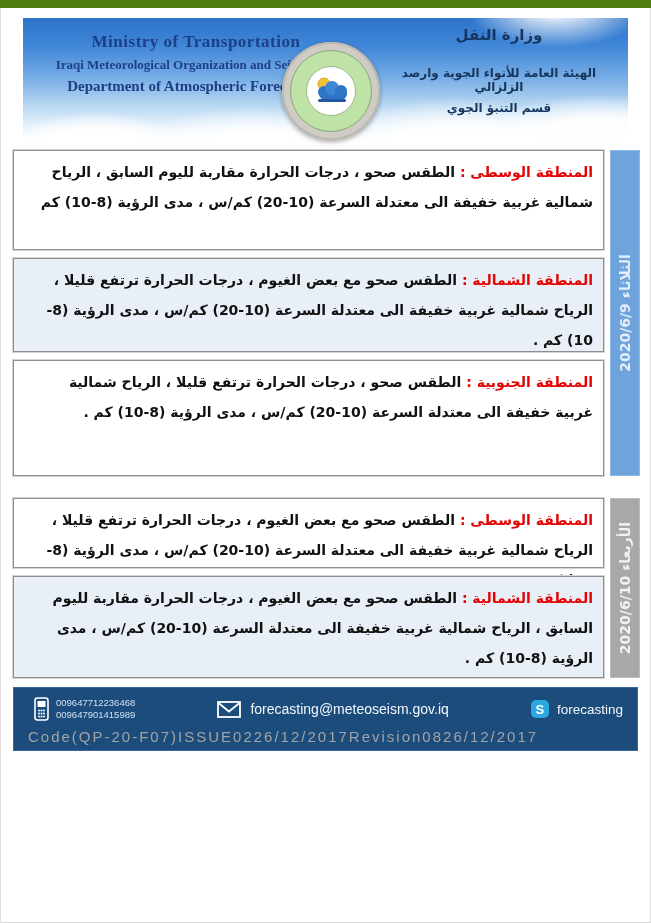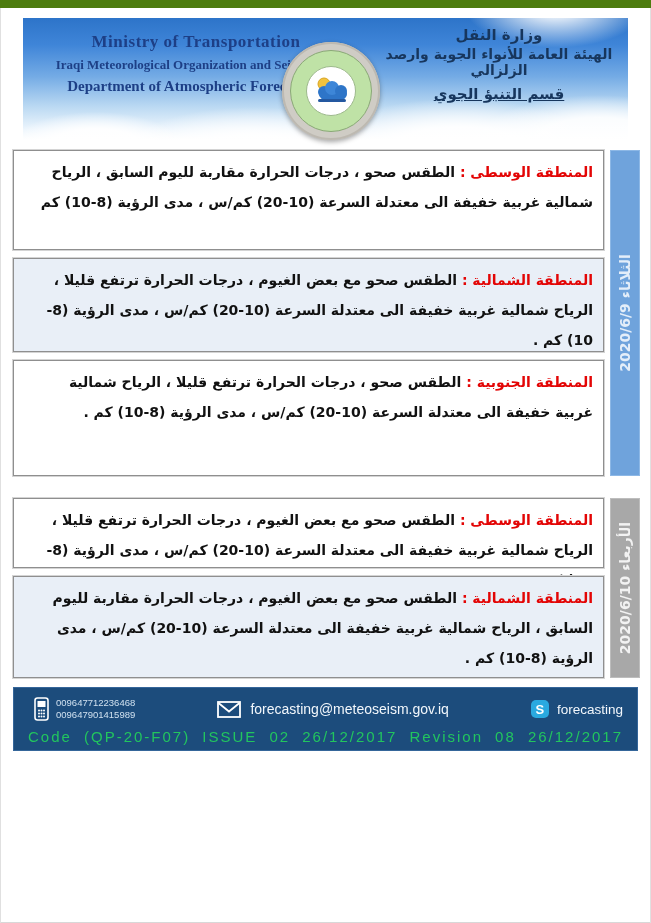--- a/index.html
+++ b/index.html
@@ -27,22 +27,22 @@
     color:#1d3f86; font-family:"Liberation Serif", serif;
   }
   .hdr-en .l1 { font-size:17px; font-weight:bold; letter-spacing:.5px; }
   .hdr-en .l2 { font-size:13px; font-weight:600; margin-top:5px; }
   .hdr-en .l3 { font-size:15px; font-weight:600; margin-top:5px; }
   .hdr-ar {
     position:absolute; right:14px; top:8px; width:230px; text-align:center;
     color:#17365d; font-weight:bold; direction:rtl;
   }
   .hdr-ar .a1 { font-size:15px; }
-  .hdr-ar .a2 { font-size:14px; margin-top:2px; }
-  .hdr-ar .a3 { font-size:15px; margin-top:7px;text-decoration:underline; }
+  .hdr-ar .a2 { font-size:12px; margin-top:22px; }
+  .hdr-ar .a3 { font-size:12px; margin-top:7px; }
 
   .logo {
     position:absolute; left:50%; top:24px; width:98px; height:98px; margin-left:-44px;
     border-radius:50%;
     background:#cfccc5;
     box-shadow:0 2px 5px rgba(0,0,0,.35), inset 0 0 0 2px #bdb9b1;
   }
   .logo .ring {
     position:absolute; inset:8px; border-radius:50%;
     background:#bfe2a6; border:1px solid #8aa877;
@@ -91,23 +91,23 @@
   .email-group { display:flex; align-items:center; margin:0 auto; }
   .email-text { margin-left:9px; font-size:14px; color:#f2f7fc; font-family:"Liberation Sans", sans-serif; text-decoration:none; }
   .skype-group { display:flex; align-items:center; margin-right:6px; }
   .skype-badge {
     width:18px; height:18px; border-radius:5px; background:#2aa9e0;
     display:flex; align-items:center; justify-content:center;
     font-size:13px; font-weight:bold; color:#fff; font-family:"Liberation Sans", sans-serif;
   }
   .skype-text { margin-left:8px; font-size:13.5px; color:#f2f7fc; font-family:"Liberation Sans", sans-serif; }
   .code-row {
-    display:flex; justify-content:space-between; align-items:center;
+    display:flex; align-items:center;
     padding:3px 6px 2px 6px; font-family:"Liberation Sans", sans-serif;
-    font-size:15px; letter-spacing:2px; color:#22c55e;
+    font-size:15px; letter-spacing:2px; color:#a3a3a3;
   }
 </style>
 </head>
 <body>
 
 <div class="page">
 
   <div class="header">
     <div class="hdr-en">
       <div class="l1">Ministry of Transportation</div>

